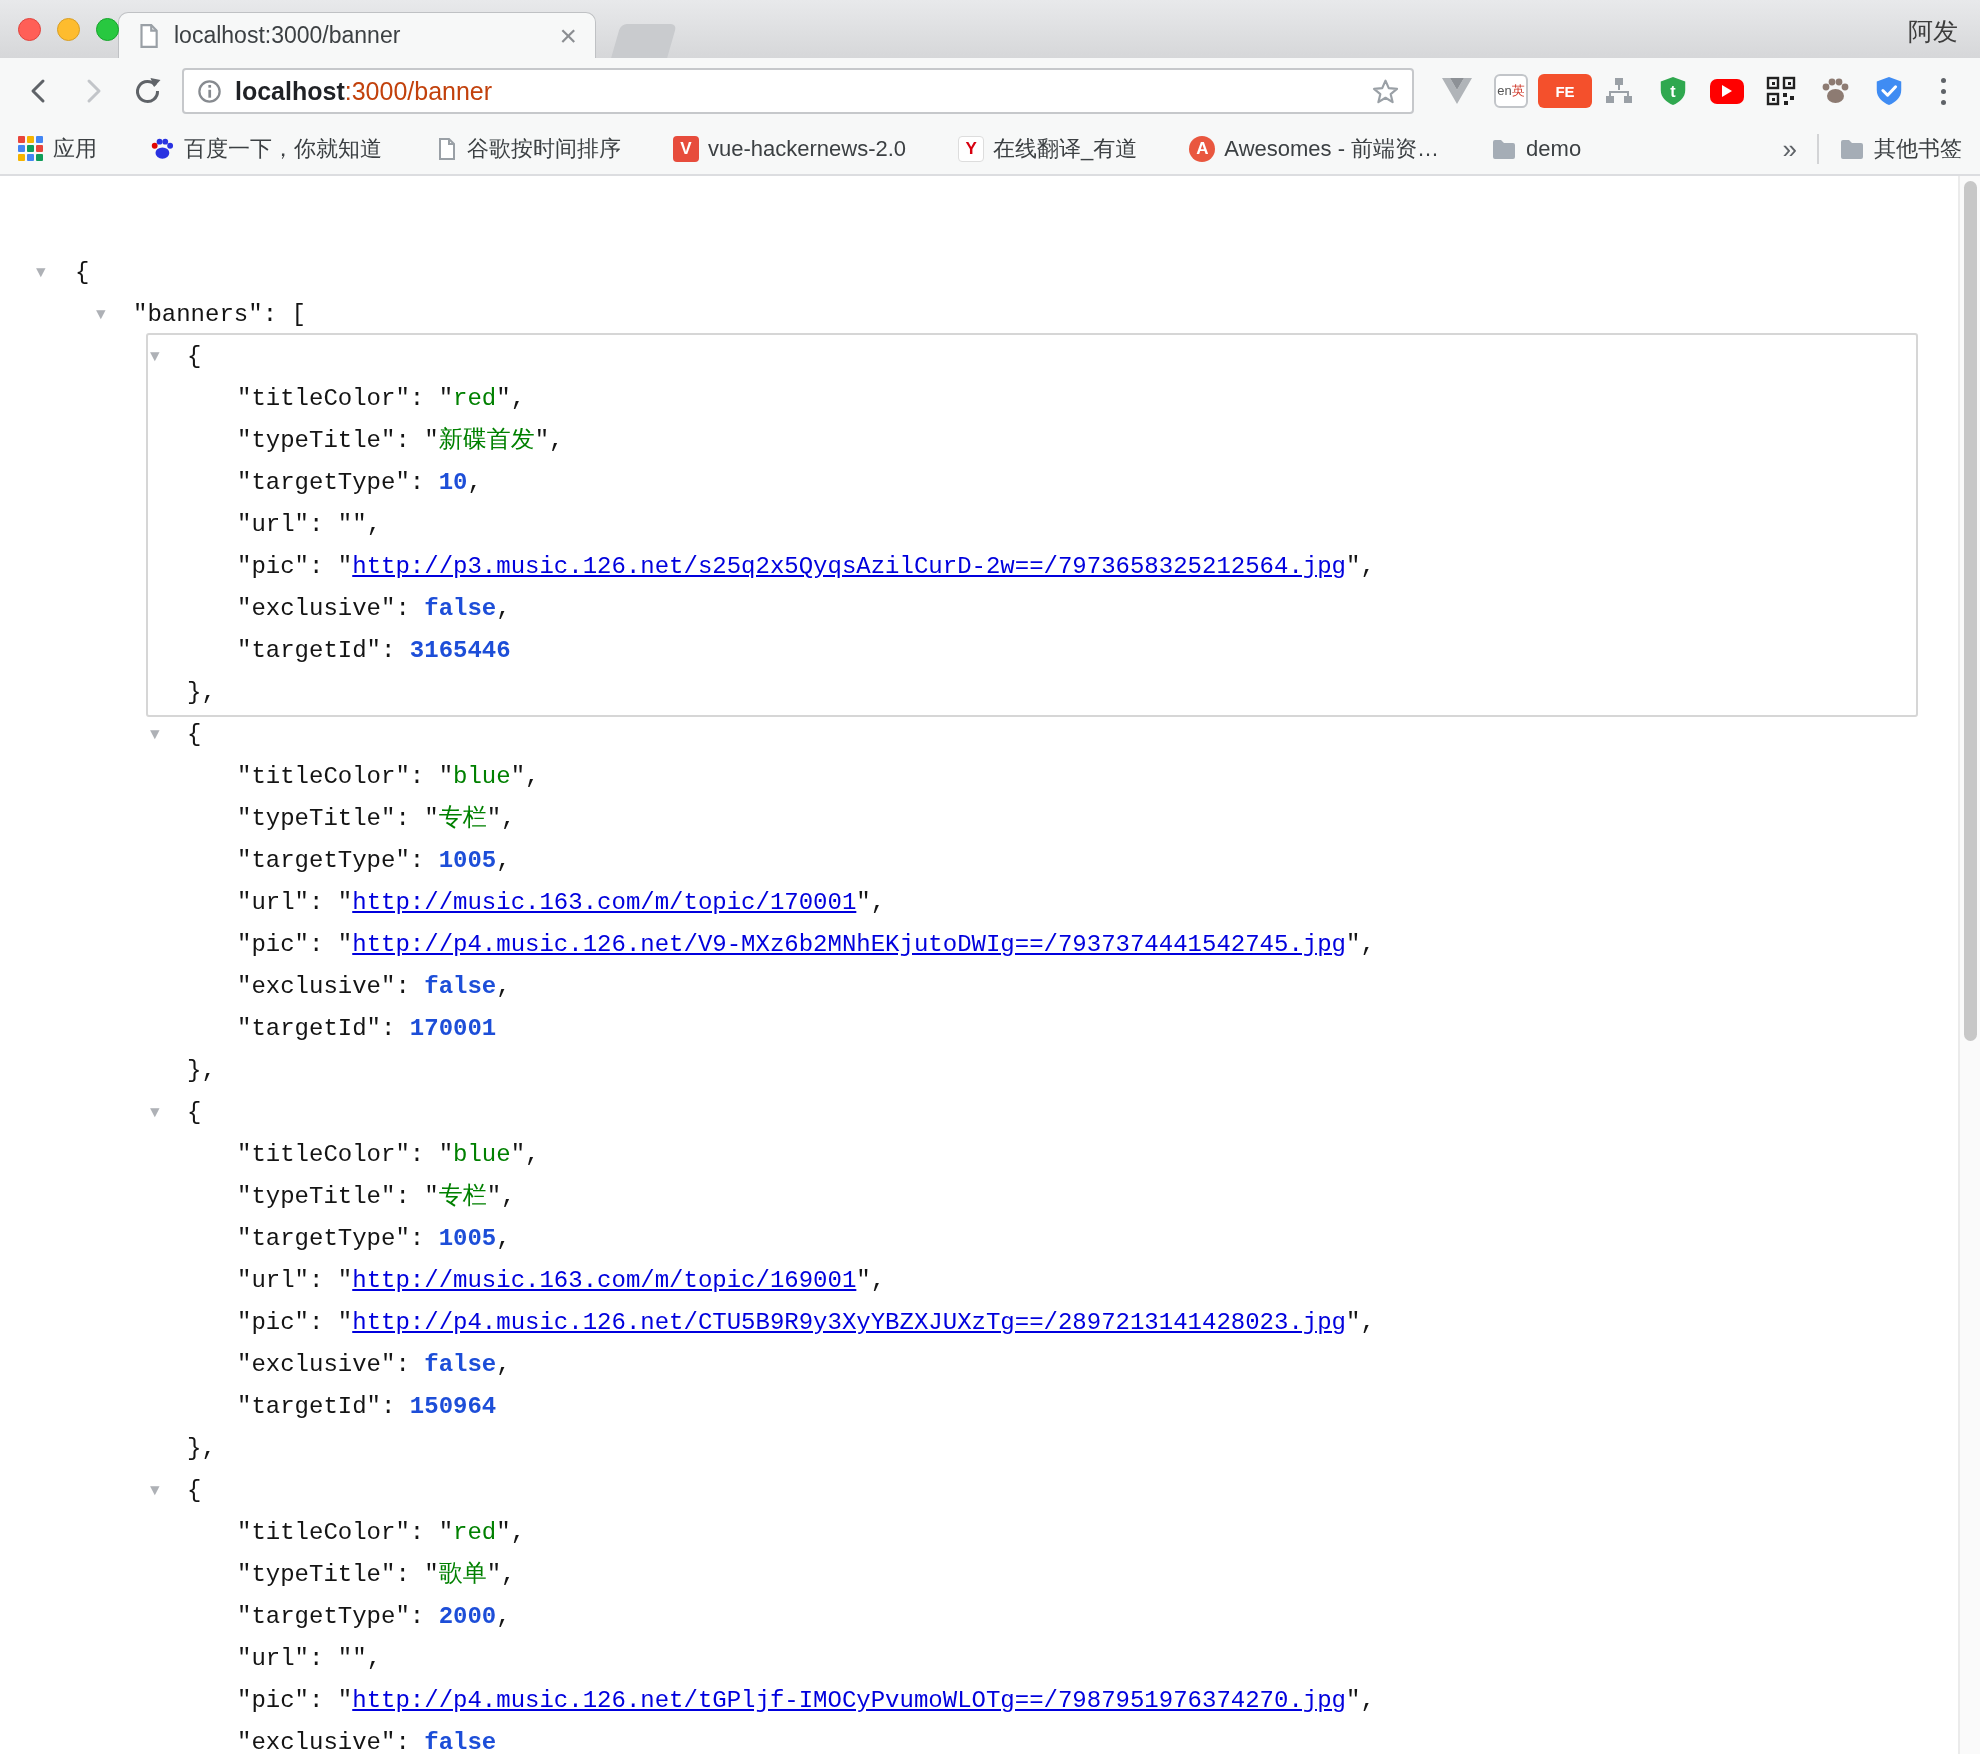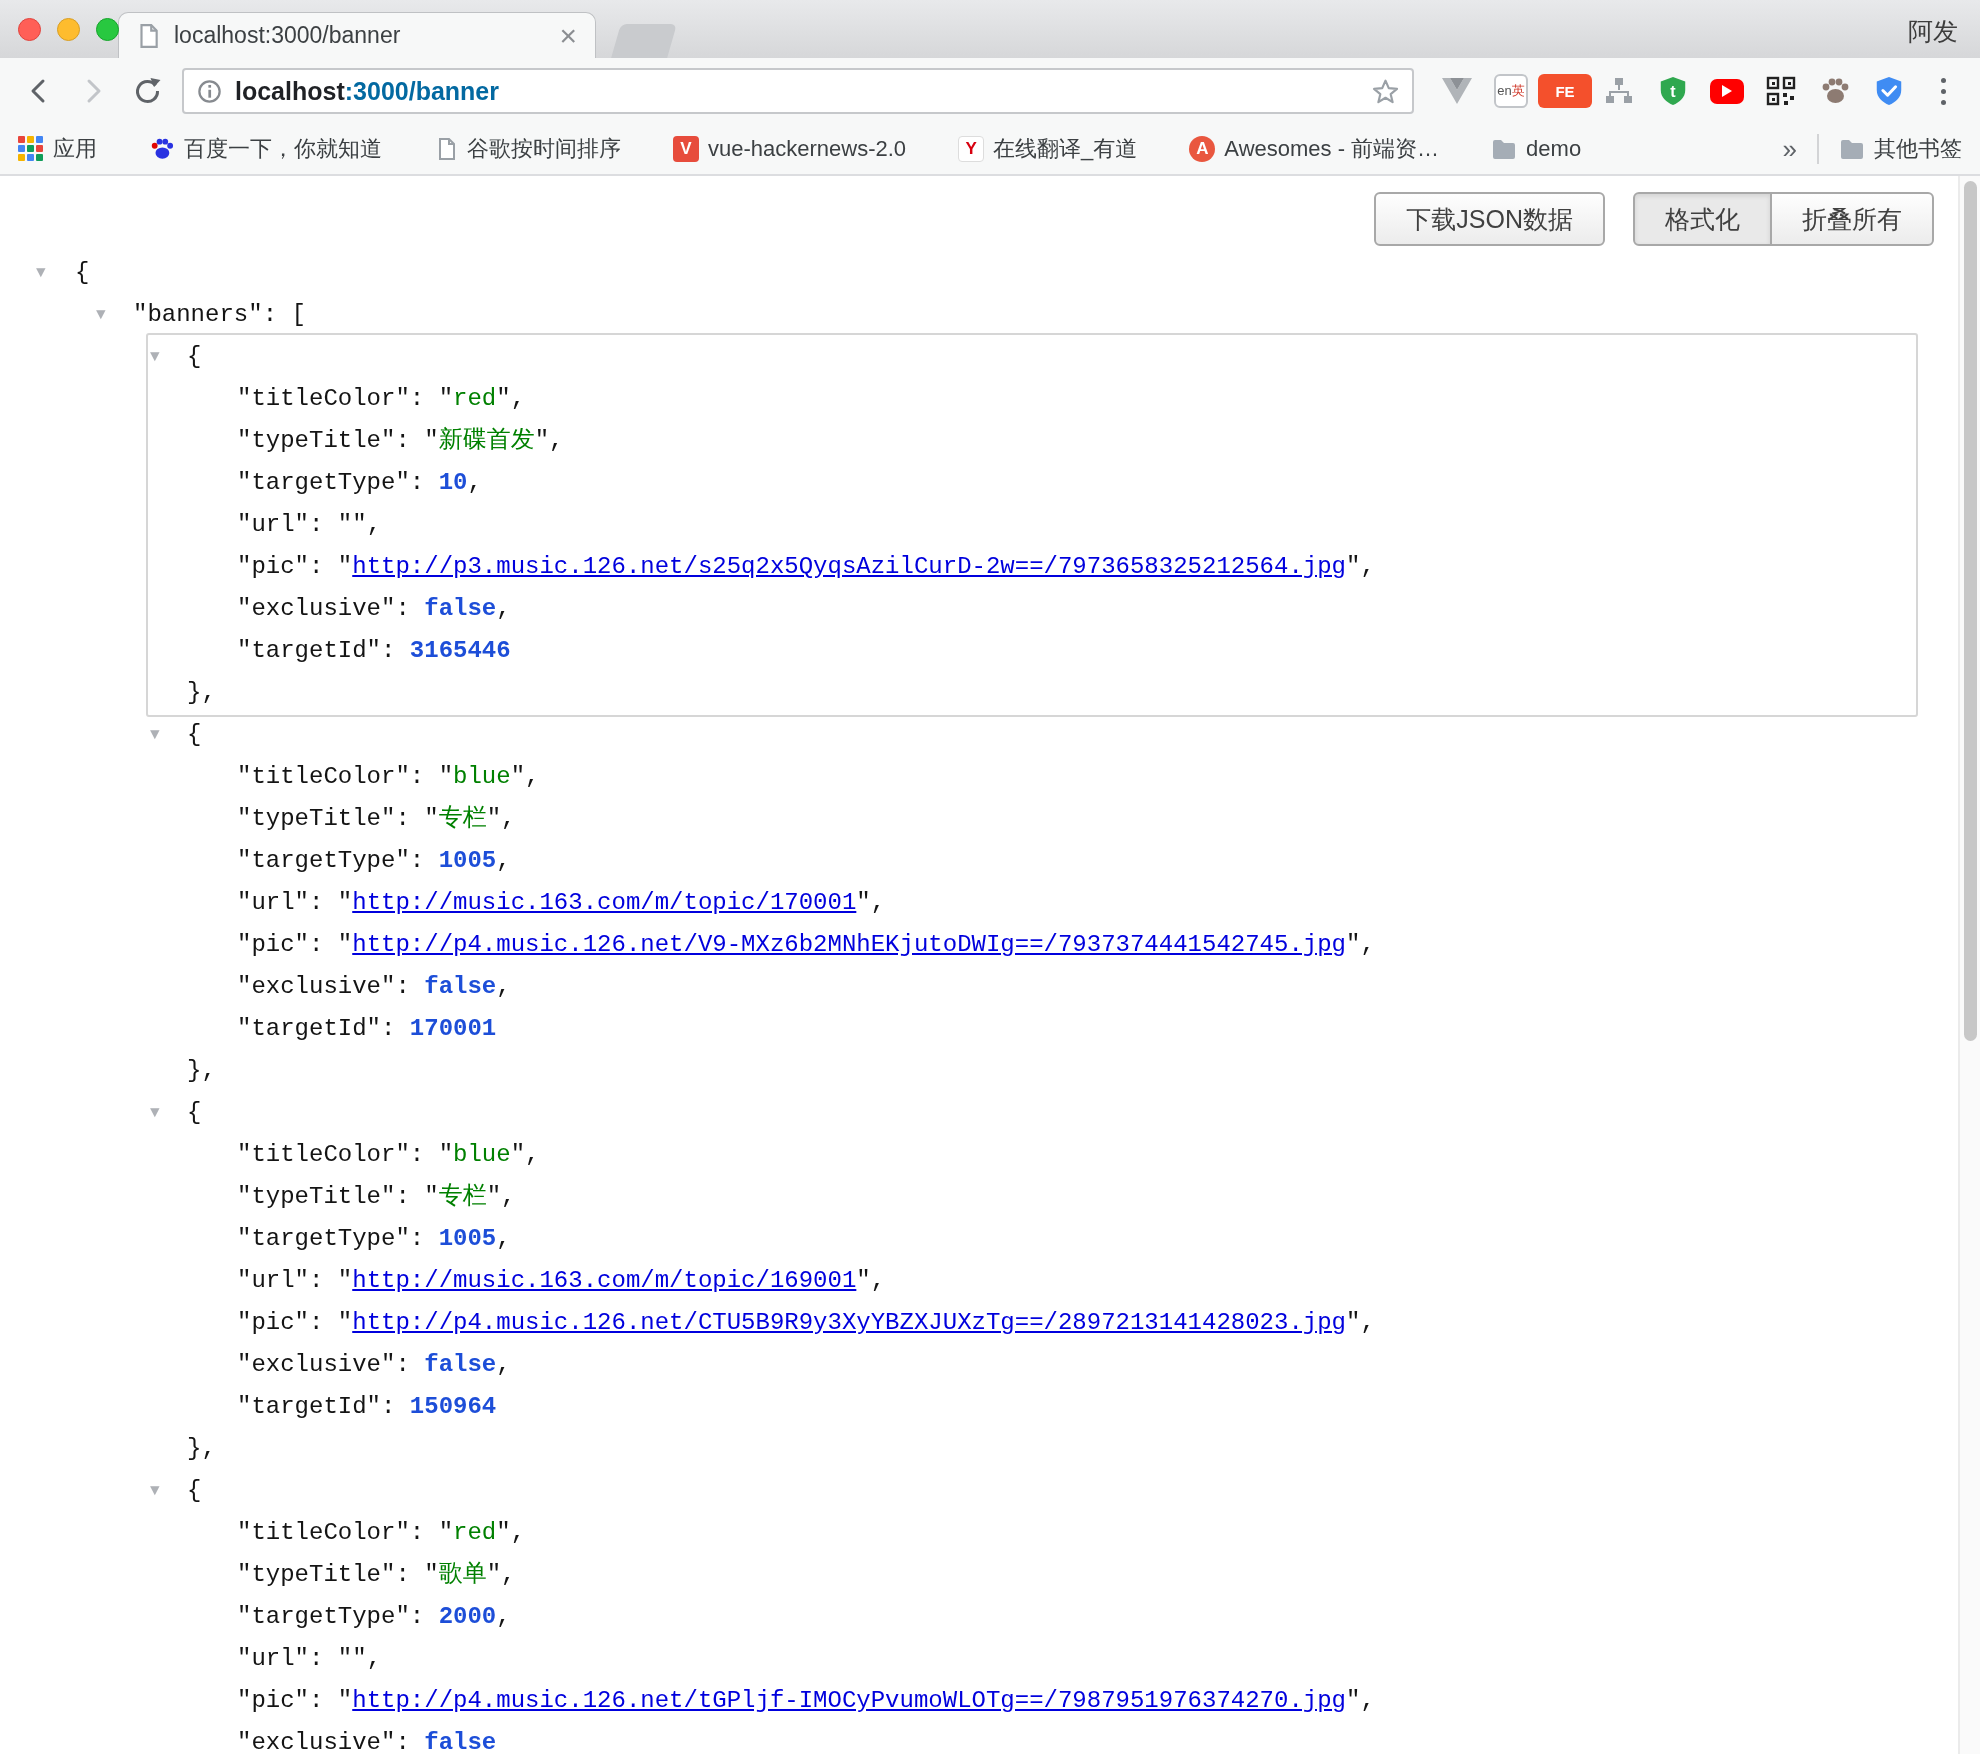--- a/index.html
+++ b/index.html
@@ -30,21 +30,21 @@
   
   .navbar { height:66px; background:#f7f8f8; display:flex; align-items:center;
             padding:0 10px 0 12px; }
   .nav-btn { width:54px; height:54px; display:flex; align-items:center;
              justify-content:center; border-radius:6px; }
   .omnibox { flex:1; height:46px; background:#fff; border:2px solid #c6c8cb;
              border-radius:4px; display:flex; align-items:center;
              padding:0 12px; margin:0 16px 0 8px; }
   .omni-text { font-size:25px; margin-left:12px; flex:1; white-space:nowrap; overflow:hidden; }
   .omni-host { color:#1f2125; font-weight:bold; }
-  .omni-path { color:#0369a1;font-weight:bold; }
+  .omni-path { color:#c2410c; }
   .ext-icons { display:flex; align-items:center; }
   .ext { width:54px; height:54px; display:flex; align-items:center; justify-content:center; }
   .sq-icon { width:56px; height:34px; border-radius:6px; display:flex;
              align-items:center; justify-content:center; color:#fff;
              font-weight:bold; font-size:15px; }
   .fe-icon { background:#f4502c; }
   .translate-icon { width:34px; height:34px; border:2px solid #c2c5c9; border-radius:6px;
                     background:#fff; font-size:13px; color:#555; display:flex;
                     flex-direction:row; align-items:center; justify-content:center;
                     line-height:14px; }
@@ -294,27 +294,20 @@
     <div class="bm">
       <svg width="26" height="24" viewBox="0 0 26 24">
         <path d="M2 5 a2 2 0 0 1 2-2 h6 l3 3 h9 a2 2 0 0 1 2 2 v12 a2 2 0 0 1 -2 2 h-18 a2 2 0 0 1 -2-2 z" fill="#a5adb6"></path>
       </svg>
       <span>其他书签</span>
     </div>
   </div>
 </div>
 
 <div class="page">
-  <div class="toolbar-btns">
-    <button class="btn btn-download">下载JSON数据</button>
-    <div class="seg">
-      <button class="btn btn-format">格式化</button>
-      <button class="btn btn-collapse">折叠所有</button>
-    </div>
-  </div>
 
   <div id="json-tree">
       <div class="hoverbox"></div>
       <div class="jline lvl0"><span class="tri">▼</span><span class="jpunc">{</span></div>
       <div class="jline lvl1"><span class="tri">▼</span><span class="jkey">"banners"</span><span class="jpunc">: [</span></div>
       <div class="jline lvl2"><span class="tri">▼</span><span class="jpunc">{</span></div>
       <div class="jline lvl3"><span class="jkey">"titleColor"</span><span class="jpunc">: </span><span class="jpunc">"</span><span class="jstr">red</span><span class="jpunc">"</span><span class="jpunc">,</span></div>
       <div class="jline lvl3"><span class="jkey">"typeTitle"</span><span class="jpunc">: </span><span class="jpunc">"</span><span class="jstr">新碟首发</span><span class="jpunc">"</span><span class="jpunc">,</span></div>
       <div class="jline lvl3"><span class="jkey">"targetType"</span><span class="jpunc">: </span><span class="jnum">10</span><span class="jpunc">,</span></div>
       <div class="jline lvl3"><span class="jkey">"url"</span><span class="jpunc">: </span><span class="jpunc">"</span><span class="jstr"></span><span class="jpunc">"</span><span class="jpunc">,</span></div>

